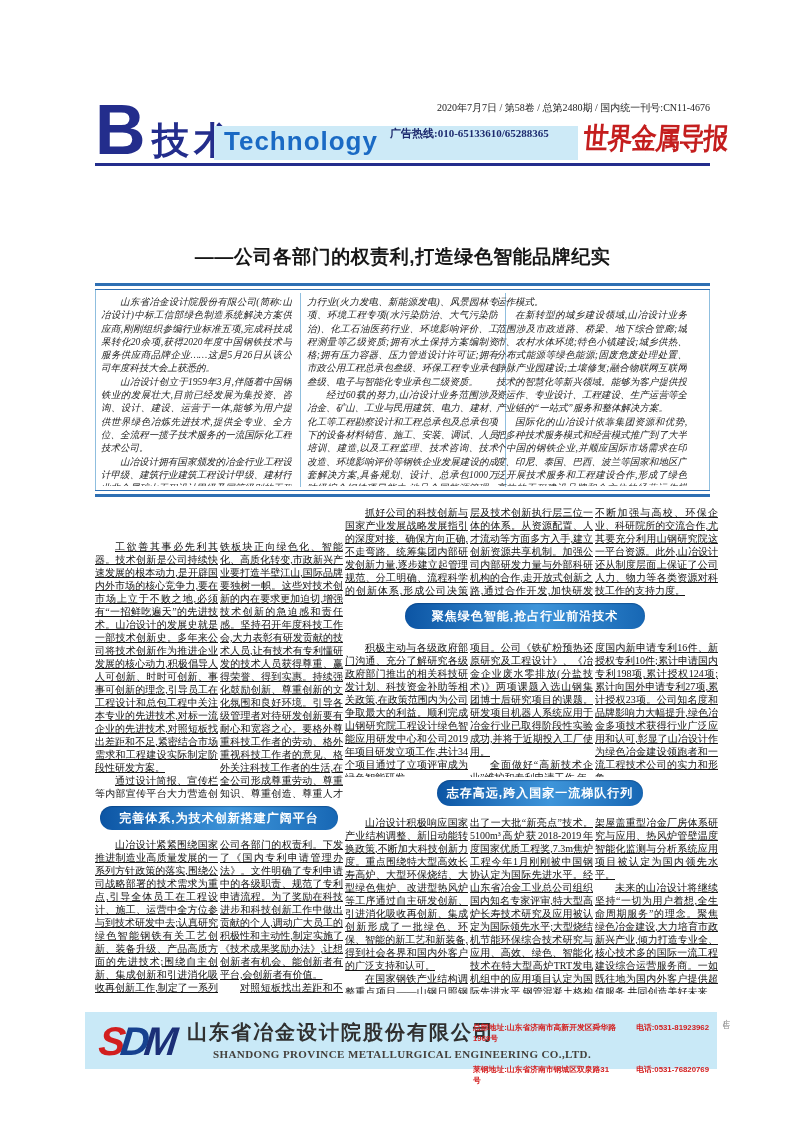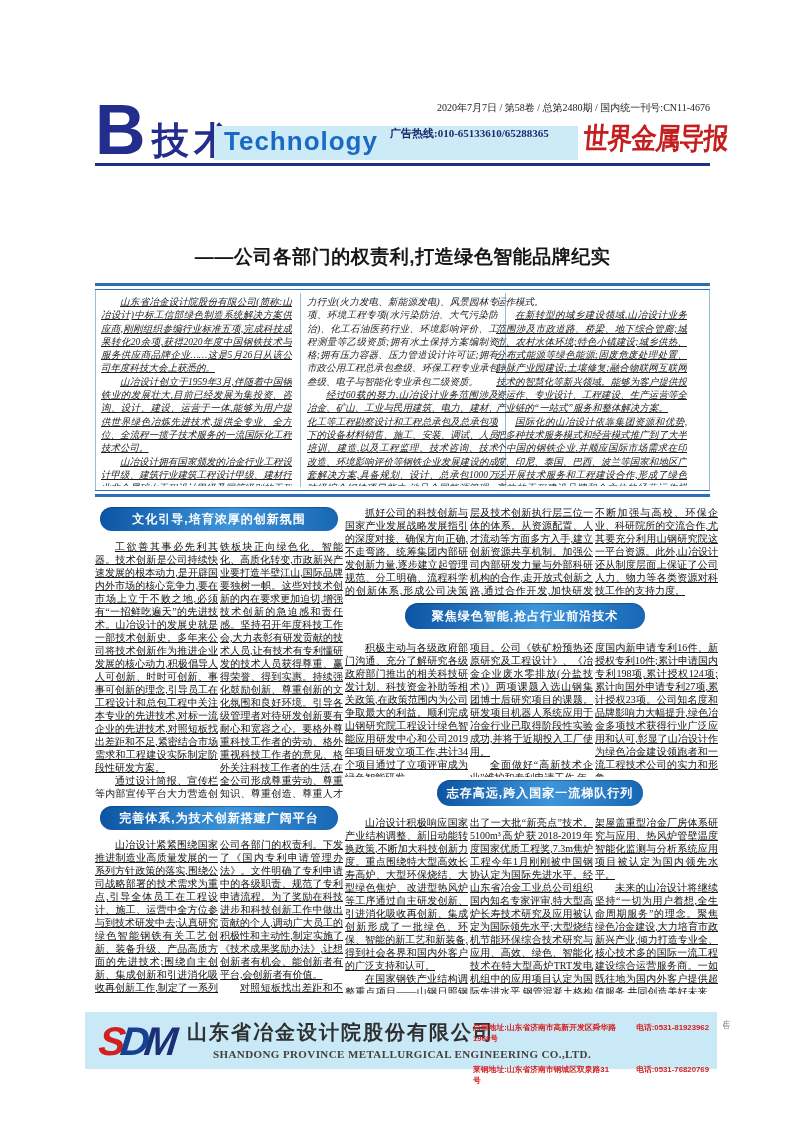--- a/index.html
+++ b/index.html
@@ -28,21 +28,21 @@
               text-align:center; }
   .subhead { font-family:"Liberation Sans",sans-serif; font-weight:bold; font-size:19px;
              color:#161616; text-align:center; letter-spacing:0.5px; }
 
   
   .rule-top { border-top:3px solid #2e6fb3; border-bottom:1px solid #2e6fb3; height:3px; }
   .rule-bot { border-top:1px solid #2e6fb3; border-bottom:3px solid #2e6fb3; height:3px; }
   .vline { width:1px; background:#8fbede; }
   .intro-block { font-size:9.5px; line-height:13.3px; font-style:italic; color:#1c1c1c;
                  text-align:justify; overflow:hidden; }
-  .intro-block p.ind { text-indent:2em;text-decoration:underline; }
+  .intro-block p.ind { text-indent:2em; }
 
   
   .pill { border-radius:14px; background:linear-gradient(90deg,#0c55a4 0%,#3e95da 55%,#1767b4 100%);
           color:#ffffff; font-family:"Liberation Sans",sans-serif; font-weight:bold; font-size:12px;
           display:flex; align-items:center; justify-content:center; letter-spacing:1px;
           box-shadow:0 1px 1px rgba(0,40,90,.35) inset; }
   .body-block { font-size:10px; line-height:13px; text-align:justify; color:#131313; overflow:hidden;text-decoration:underline; }
   .body-block p.ind { text-indent:2em; }
   .byline { text-align:right; font-style:italic; padding-right:2px; margin-top:1px; }
 
@@ -98,21 +98,20 @@
   <div class="abs intro-block" style="left:307px; top:296px; width:191px; height:190px;">
     <p>力行业(火力发电、新能源发电)、风景园林专项、环境工程专项(水污染防治、大气污染防治)、化工石油医药行业、环境影响评价、工程测量等乙级资质;拥有水土保持方案编制资格;拥有压力容器、压力管道设计许可证;拥有市政公用工程总承包叁级、环保工程专业承包叁级、电子与智能化专业承包二级资质。</p>
     <p class="ind">经过60载的努力,山冶设计业务范围涉及冶金、矿山、工业与民用建筑、电力、建材、化工等工程勘察设计和工程总承包及总承包项下的设备材料销售、施工、安装、调试、人员培训、建造,以及工程监理、技术咨询、技术改造、环境影响评价等钢铁企业发展建设的成套解决方案,具备规划、设计、总承包1000万吨级综合钢铁项目能力,涉足合同能源管理、融资租赁等多种商业</p>
   </div>
   <div class="abs intro-block" style="left:496px; top:296px; width:191px; height:190px;">
     <p>运作模式。</p>
     <p class="ind">在新转型的城乡建设领域,山冶设计业务范围涉及市政道路、桥梁、地下综合管廊;城市、农村水体环境;特色小镇建设;城乡供热、分布式能源等绿色能源;固废危废处理处置、静脉产业园建设;土壤修复;融合物联网互联网技术的智慧化等新兴领域。能够为客户提供投资运作、专业设计、工程建设、生产运营等全产业链的“一站式”服务和整体解决方案。</p>
     <p class="ind">国际化的山冶设计依靠集团资源和优势,把多种技术服务模式和经营模式推广到了大半个中国的钢铁企业,并顺应国际市场需求在印度、印尼、泰国、巴西、波兰等国家和地区广泛开展技术服务和工程建设合作,形成了绿色高效的工程建设品牌和全方位的经营运作模式。</p>
   </div>
 
-  <div class="abs pill" style="left:100px; top:507px; width:238px; height:24px;">文化引导,培育浓厚的创新氛围</div>
   <div class="abs pill" style="left:405px; top:603px; width:240px; height:26px;">聚焦绿色智能,抢占行业前沿技术</div>
   <div class="abs pill" style="left:100px; top:806px; width:238px; height:24px;">完善体系,为技术创新搭建广阔平台</div>
   <div class="abs pill" style="left:437px; top:780px; width:206px; height:26px;">志存高远,跨入国家一流梯队行列</div>
 
   <div class="abs body-block" style="left:95px; top:540px; width:123px; height:258px;">
     <p class="ind">工欲善其事必先利其器。技术创新是公司持续快速发展的根本动力,是开辟国内外市场的核心竞争力,要在市场上立于不败之地,必须有“一招鲜吃遍天”的先进技术。山冶设计的发展史就是一部技术创新史。多年来公司将技术创新作为推进企业发展的核心动力,积极倡导人人可创新、时时可创新、事事可创新的理念,引导员工在工程设计和总包工程中关注本专业的先进技术,对标一流企业的先进技术,对照短板找出差距和不足,紧密结合市场需求和工程建设实际制定阶段性研发方案。</p>
     <p class="ind">通过设计简报、宣传栏等内部宣传平台大力营造创新氛围,让员工了解、当前公司钢</p>
   </div>
   <div class="abs body-block" style="left:220px; top:540px; width:123px; height:258px;">
     <p>铁板块正向绿色化、智能化、高质化转变,市政新兴产业要打造半壁江山,国际品牌要独树一帜。这些对技术创新的内在要求更加迫切,增强技术创新的急迫感和责任感。坚持召开年度科技工作会,大力表彰有研发贡献的技术人员,让有技术有专利懂研发的技术人员获得尊重、赢得荣誉、得到实惠。持续强化鼓励创新、尊重创新的文化氛围和良好环境。引导各级管理者对待研发创新要有耐心和宽容之心。要格外尊重科技工作者的劳动、格外重视科技工作者的意见、格外关注科技工作者的生活,在全公司形成尊重劳动、尊重知识、尊重创造、尊重人才的良好文化氛围。</p>

